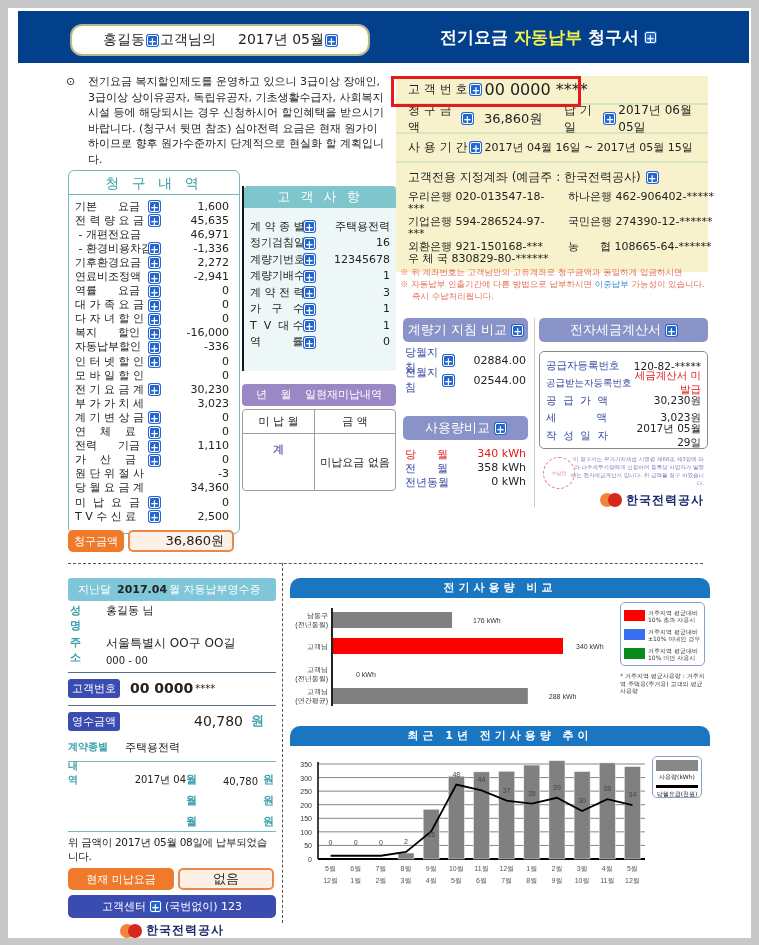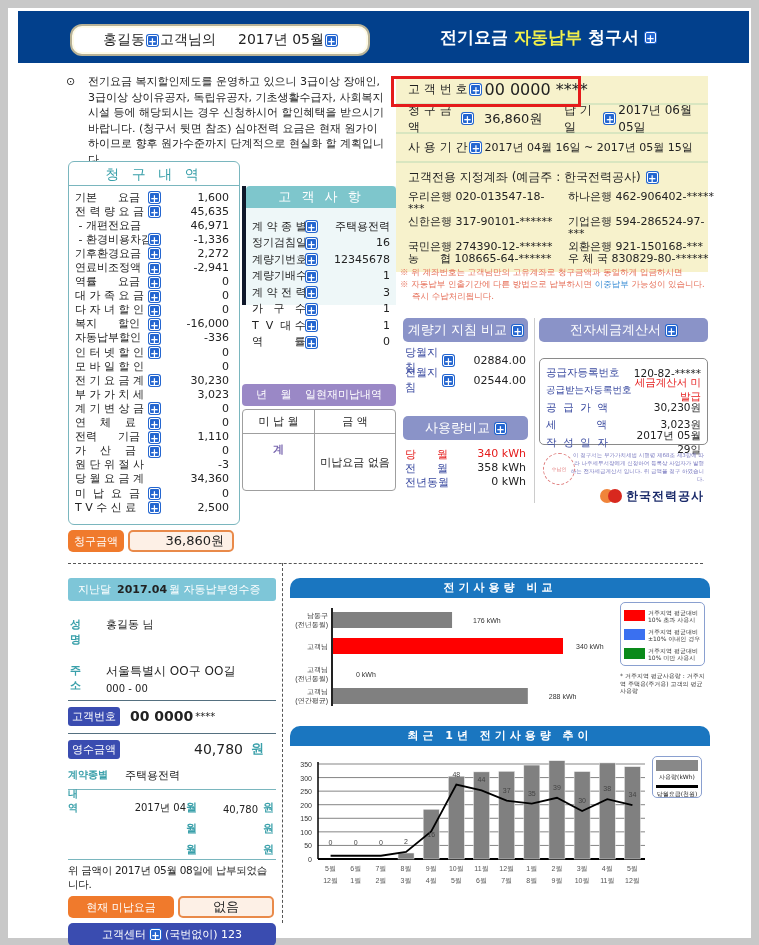--- a/index.html
+++ b/index.html
@@ -14,31 +14,31 @@
 .notice .bullet{position:absolute;left:0;top:0}
 .notice .txt{padding-left:22px}
 .infobox{position:absolute;left:388px;top:68px;width:312px;background:#f7f2cc}
 .inforow{height:29px;border-bottom:2px solid #d9e6c0;display:flex;align-items:center;padding-left:12px;font-size:12px;gap:3px}
 .redbox{position:absolute;left:383px;top:68px;width:190px;height:31px;border:3px solid #e51b1b}
 .acct{padding:8px 12px 6px 12px;font-size:11px;line-height:12.5px}
 .acct-title{font-size:12px;margin-bottom:7px;display:flex;align-items:center;gap:6px}
 .acct-grid{display:grid;grid-template-columns:148px 150px;column-gap:12px}
 .acct-note{position:absolute;left:392px;top:258px;width:320px;font-size:8.5px;color:#e6705a;line-height:12px;font-family:"DejaVu Serif",serif}
 .acct-note .blue{color:#3a8ed6}
-.billbox{position:absolute;left:60px;top:153px;width:172px;height:364px;border:1px solid #7ab6be;border-radius:6px;background:#fff}
+.billbox{position:absolute;left:60px;top:162px;width:172px;height:364px;border:1px solid #7ab6be;border-radius:6px;background:#fff}
 .bill-title{height:24px;border-bottom:1px solid #7ab6be;text-align:center;font-size:14px;color:#3aa0aa;letter-spacing:4px;line-height:24px}
 .bill-rows{padding:4px 6px 0 6px}
 .brow{display:flex;align-items:center;height:14.1px;font-size:11px}
 .brow .lbl{width:74px;white-space:nowrap;overflow:hidden}
 .brow .pl{width:16px}
 .brow .val{flex:1;text-align:right;padding-right:4px}
 .billamt{position:absolute;left:60px;top:522px;display:flex;gap:4px}
 .btn-orange{background:#f07a2c;color:#fff;border-radius:5px;height:22px;display:flex;align-items:center;justify-content:center;font-size:11px}
 .box-orange{border:2px solid #e98a4a;border-radius:5px;background:#fdf0e6;height:22px;display:flex;align-items:center;justify-content:flex-end;padding-right:8px;font-size:13px}
-.custbox{position:absolute;left:234px;top:178px;width:154px;height:119px;background:#eef7f8;border-left:4px solid #0f172a}
+.custbox{position:absolute;left:234px;top:178px;width:154px;height:185px;background:#eef7f8;border-left:2px solid #0f172a}
 .cust-title{height:22px;background:#7ec6cc;border-radius:4px 4px 0 0;color:#fff;font-size:13px;text-align:center;line-height:22px;letter-spacing:3px}
 .cust-rows{padding:10px 6px 0 6px}
 .crow{display:flex;align-items:center;height:16.5px;font-size:11px}
 .crow .lbl{width:54px;white-space:nowrap}
 .crow .pl{width:14px}
 .crow .val{flex:1;text-align:right}
 .unpaid{position:absolute;left:234px;top:376px;width:154px}
 .unpaid-title{height:22px;background:#9a88c6;border-radius:4px;color:#fff;text-align:center;line-height:22px;font-size:11px;word-spacing:10px}
 .unpaid-table{margin-top:3px;border:1px solid #9f9f9f;border-radius:4px;height:82px;display:grid;grid-template-columns:72px 1fr;grid-template-rows:24px 1fr}
 .unpaid-table div{border-right:1px solid #9f9f9f;border-bottom:1px solid #9f9f9f;display:flex;align-items:center;justify-content:center;font-size:11px}
@@ -49,39 +49,39 @@
 .meter{position:absolute;left:395px;top:310px;width:125px}
 .meter-rows{padding:8px 2px 0 2px}
 .mrow{display:flex;align-items:center;height:20px;font-size:11px;color:#3a4aa0}
 .mrow .lbl{width:38px}
 .mrow .val{flex:1;text-align:right;color:#222}
 .usage{position:absolute;left:395px;top:408px;width:125px}
 .urow{display:flex;height:14px;font-size:11px;color:#3a4aa0;padding:0 2px}
 .urow .val{flex:1;text-align:right;color:#222}
 .urow.red,.urow.red .val{color:#e51b1b}
 .tax{position:absolute;left:526px;top:310px;width:174px;border-left:1px solid #ccc;padding-left:0}
-.taxbox{margin-top:16px;margin-left:4px;border:1px solid #8a8a8a;border-radius:5px;height:87px;padding:5px 6px}
+.taxbox{margin-top:9px;margin-left:4px;border:1px solid #8a8a8a;border-radius:5px;height:98px;padding:5px 6px}
 .trow{display:flex;height:17.5px;align-items:center;font-size:10.5px;color:#3a4aa0}
 .trow .lbl{width:80px;white-space:nowrap}
 .trow .val{flex:1;text-align:right;color:#222}
 .trow .val.red{color:#e51b1b}
 .taxnote{margin-left:4px;margin-top:6px;font-size:5.5px;color:#7a7ac0;text-align:right;line-height:8px;position:relative;padding-right:4px}
 .stamp{position:absolute;left:4px;top:2px;width:32px;height:32px;border:1px dashed #e08080;border-radius:50%;color:#e07070;font-size:5px;display:flex;align-items:center;justify-content:center}
 .logo{display:flex;align-items:center;gap:4px;justify-content:flex-end;margin-top:6px}
 .logo-mark{width:22px;height:14px;position:relative}
 .logo-mark::before,.logo-mark::after{content:"";position:absolute;top:0;width:14px;height:14px;border-radius:50%;background:#e23a2a}
 .logo-mark::before{left:0;background:#f0843a}
 .logo-mark::after{left:8px;background:#d8281e}
 .logo-text{font-size:12px;font-weight:bold;color:#1a2a6a;letter-spacing:1px}
 .dash-h{position:absolute;left:60px;top:555px;width:635px;border-top:1px dashed #555}
 .dash-v{position:absolute;left:274px;top:555px;height:360px;border-left:1px dashed #555}
 .receipt{position:absolute;left:60px;top:570px;width:208px}
 .rc-title{height:23px;background:#7ec6d8;border-radius:3px;display:flex;align-items:center;padding-left:10px;gap:6px;color:#fff;font-size:11px}
 .rc-title .b{color:#222;font-weight:bold}
-.rc-line{display:flex;font-size:11px;padding-left:2px;margin-top:16px}
+.rc-line{display:flex;font-size:11px;padding-left:2px;margin-top:2px}
 .rc-line .k{width:36px;color:#3aa0aa;font-weight:bold;letter-spacing:12px}
 .rc-sep{border-top:1px solid #557080;margin:6px 0 4px 0}
 .rc-badge{background:#3a4cb0;color:#fff;border-radius:3px;padding:2px 4px;font-size:11px;display:inline-block}
 .rc-row{display:flex;align-items:center;height:22px;gap:10px}
 .rc-row .num{font-size:14px;font-weight:bold}
 .rc-row .stars{font-size:10px}
 .rc-amt{display:flex;align-items:center;height:22px}
 .rc-amt .v{flex:1;text-align:right;font-size:14px;padding-right:8px}
 .rc-amt .w{color:#3aa0aa;font-weight:bold;font-size:13px;padding-right:12px}
 .rc-type{display:flex;gap:17px;font-size:11px;margin-top:8px}
@@ -154,21 +154,20 @@
       <span style="font-size:11px">2017년 04월 16일 ~ 2017년 05월 15일</span>
     </div>
     <div class="acct">
       <div class="acct-title">
         <span>고객전용 지정계좌 (예금주 : 한국전력공사)</span>
         <span class="plus">+</span>
       </div>
       <div class="acct-grid">
         <div><span>우리은행</span> <span>020-013547-18-***</span></div>
         <div><span>하나은행</span> <span>462-906402-*****</span></div>
-        <div><span>신한은행</span> <span>317-90101-******</span></div>
         <div><span>기업은행</span> <span>594-286524-97-***</span></div>
         <div><span>국민은행</span> <span>274390-12-******</span></div>
         <div><span>외환은행</span> <span>921-150168-***</span></div>
         <div><span style="white-space:pre">농      협</span> <span>108665-64-******</span></div>
         <div><span>우 체 국</span> <span>830829-80-******</span></div>
       </div>
     </div>
   </div>
   <div class="redbox"></div>
 

